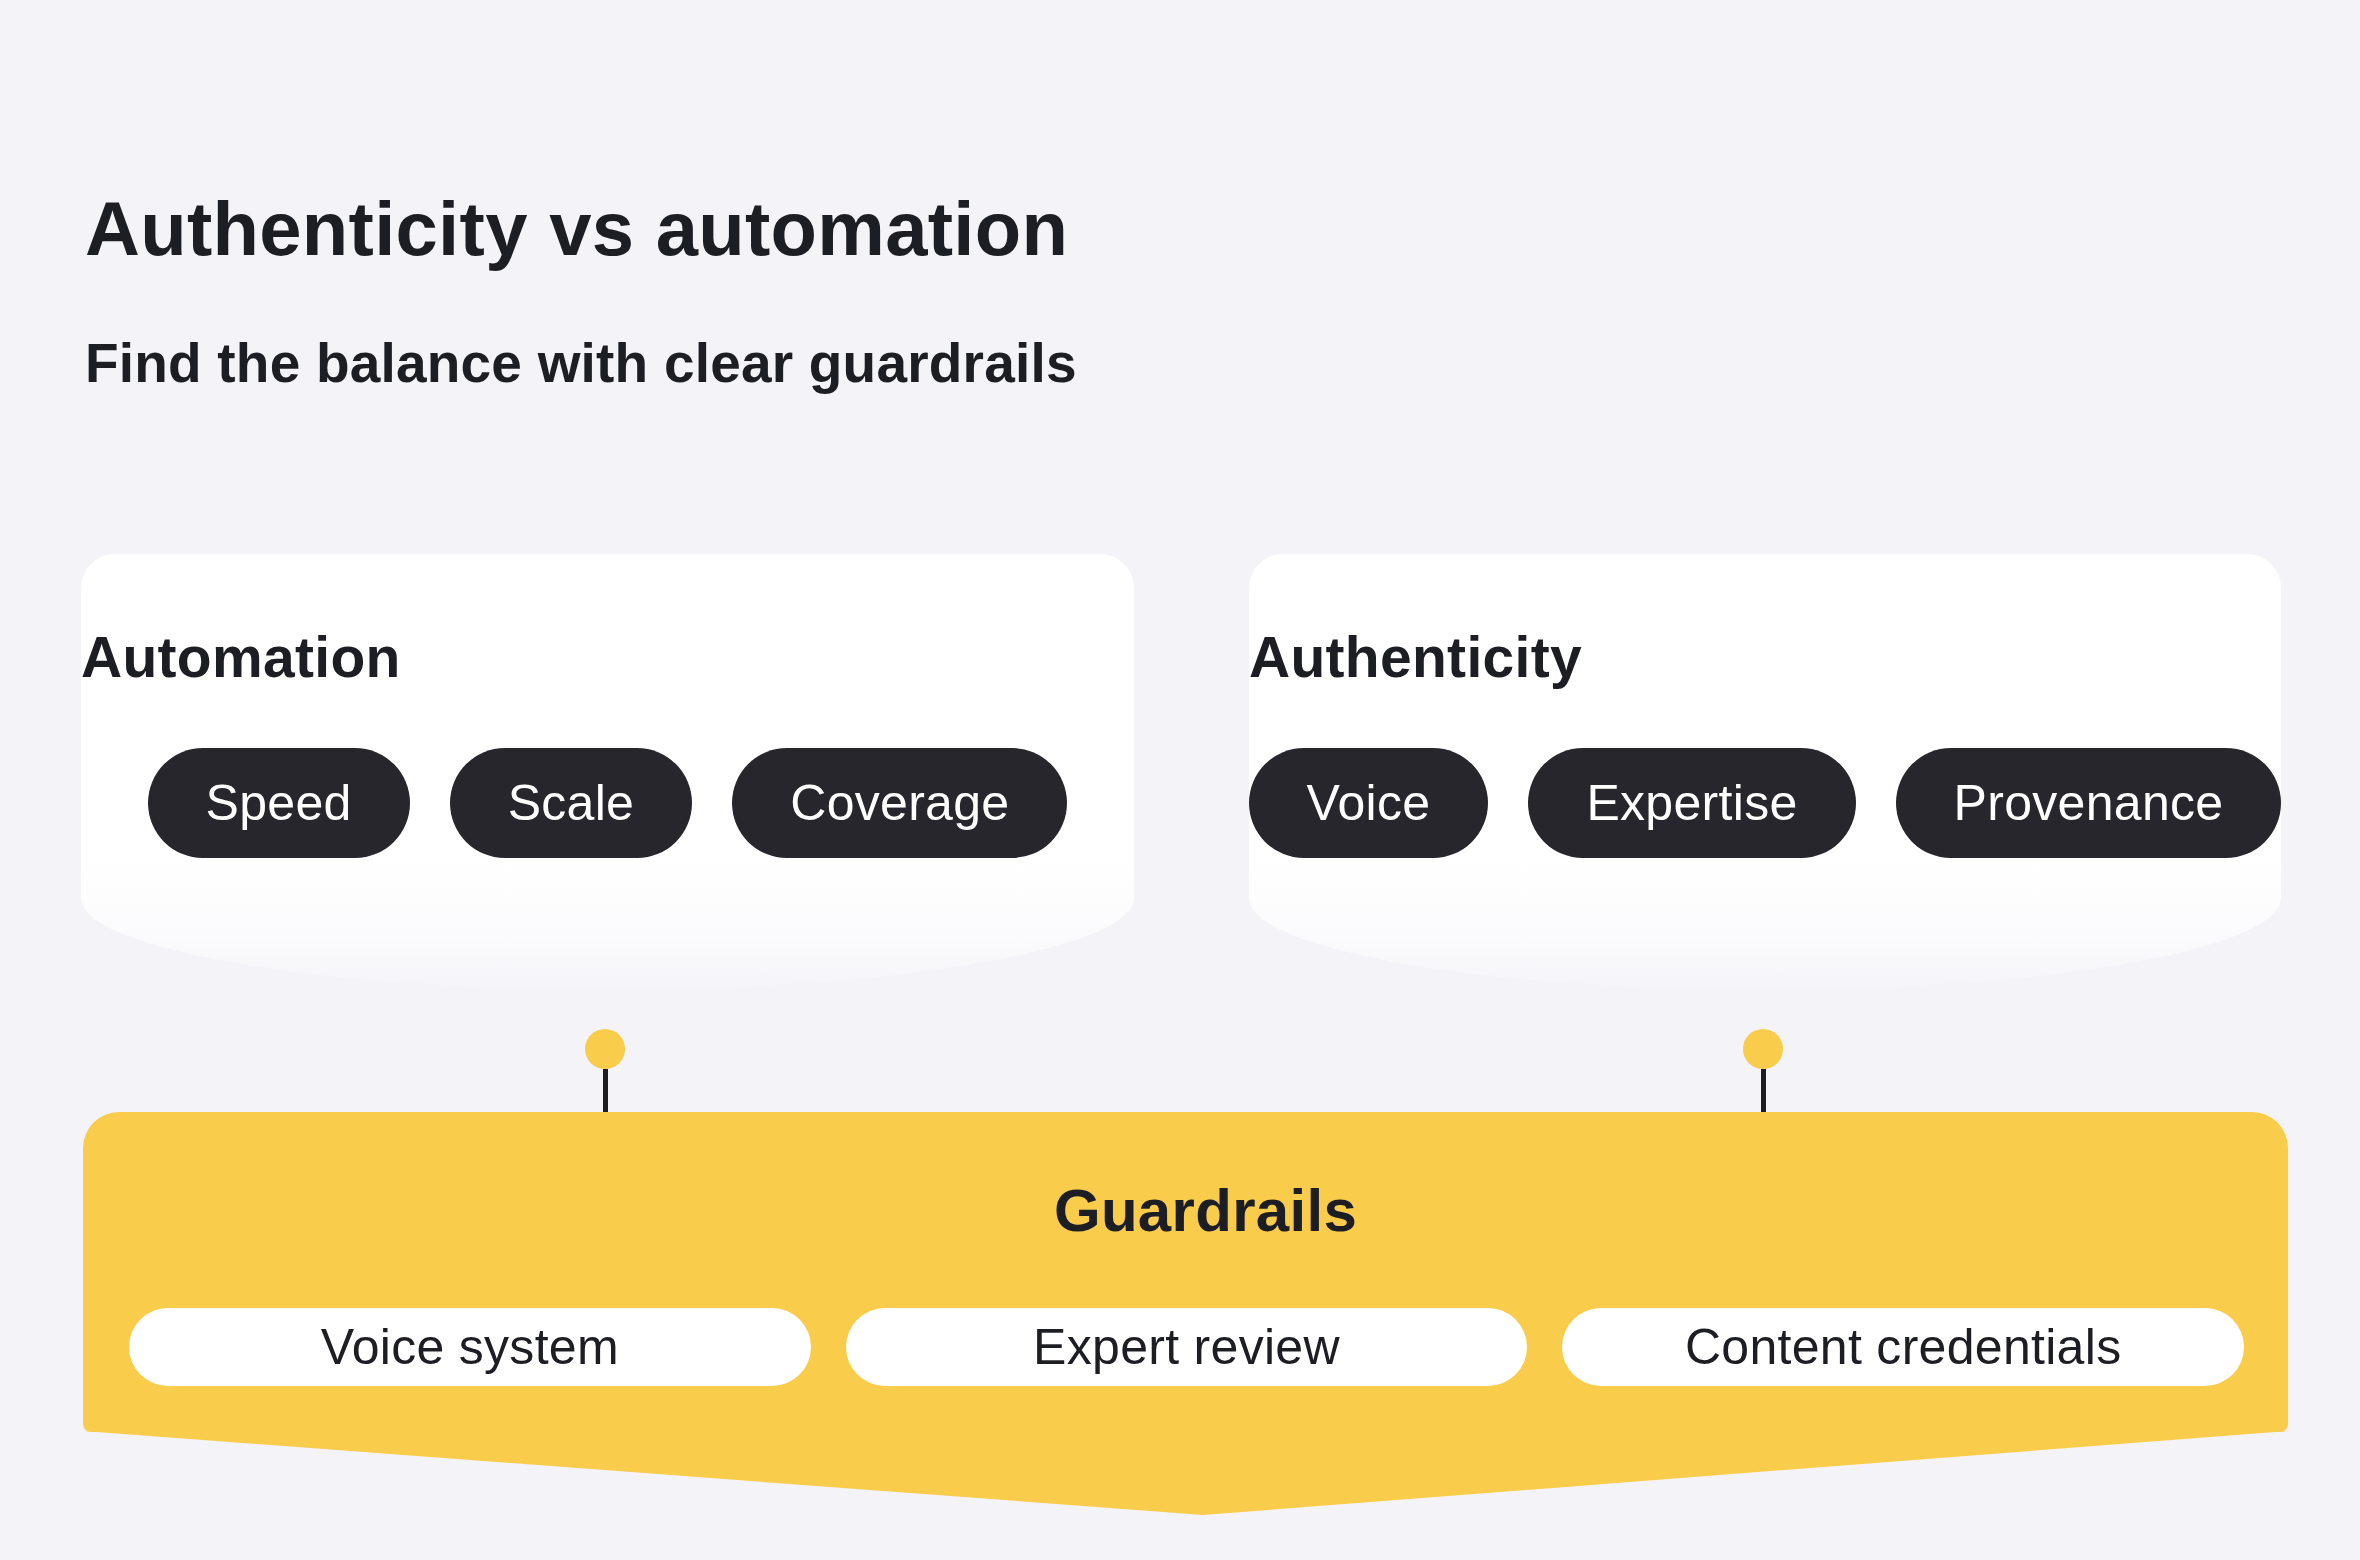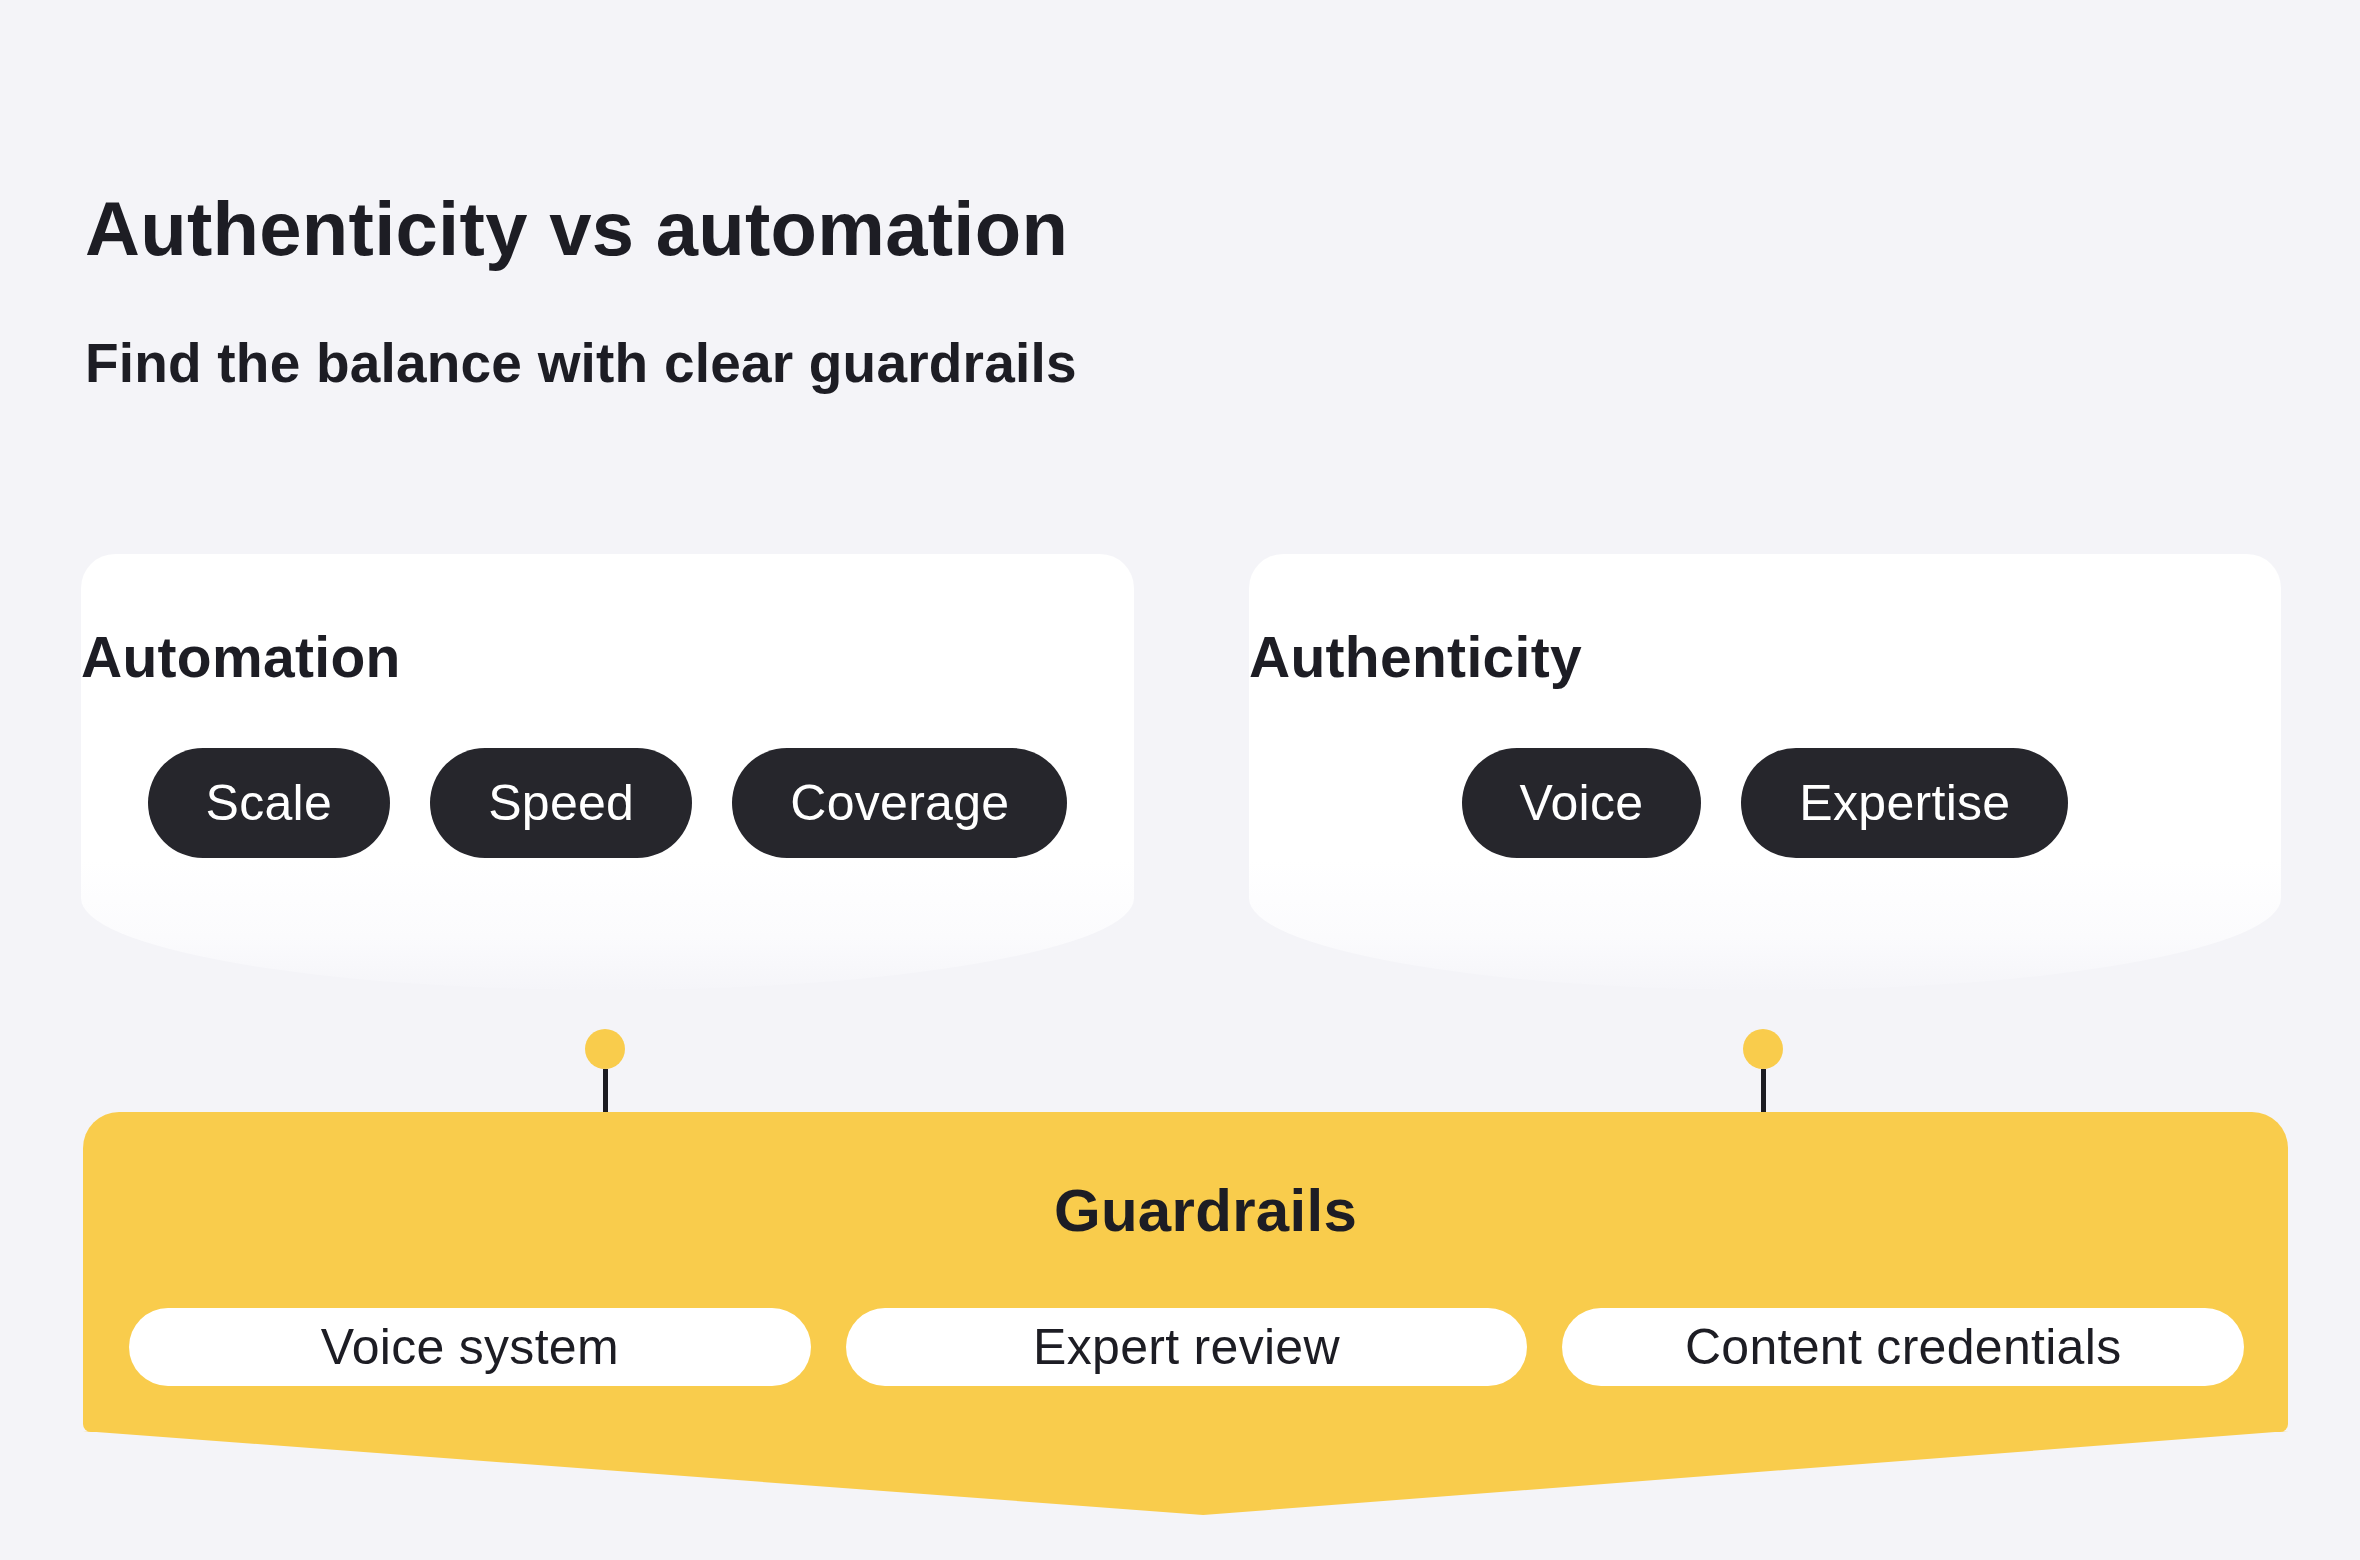--- a/index.html
+++ b/index.html
@@ -100,31 +100,32 @@
 <body>
 
 <div class="stage">
 
   <h1 class="page-title">Authenticity vs automation</h1>
   <p class="page-subtitle">Find the balance with clear guardrails</p>
 
   <section class="card card-automation">
     <div class="card-title">Automation</div>
     <div class="tag-row">
+      <div class="tag">Speed</div>
       <div class="tag">Scale</div>
-      <div class="tag">Speed</div>
       <div class="tag">Coverage</div>
     </div>
   </section>
 
   <section class="card card-authenticity">
     <div class="card-title">Authenticity</div>
     <div class="tag-row">
       <div class="tag">Voice</div>
       <div class="tag">Expertise</div>
+      <div class="tag">Provenance</div>
     </div>
   </section>
 
   <span class="dot dot-left"></span>
   <span class="stem stem-left"></span>
   <span class="dot dot-right"></span>
   <span class="stem stem-right"></span>
 
   <section class="guardrails">
     <div class="guardrails-title">Guardrails</div>

